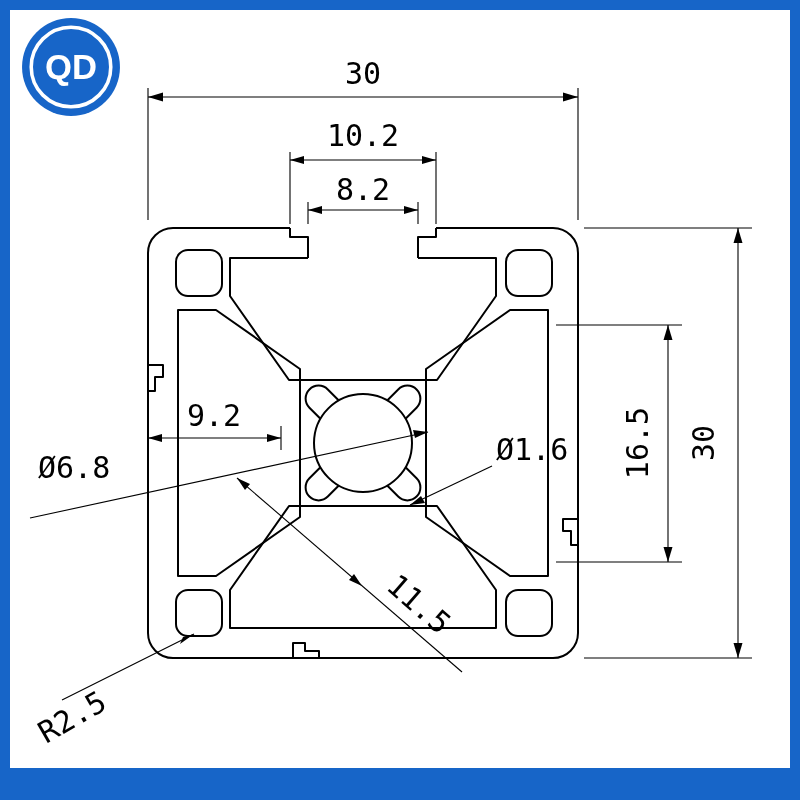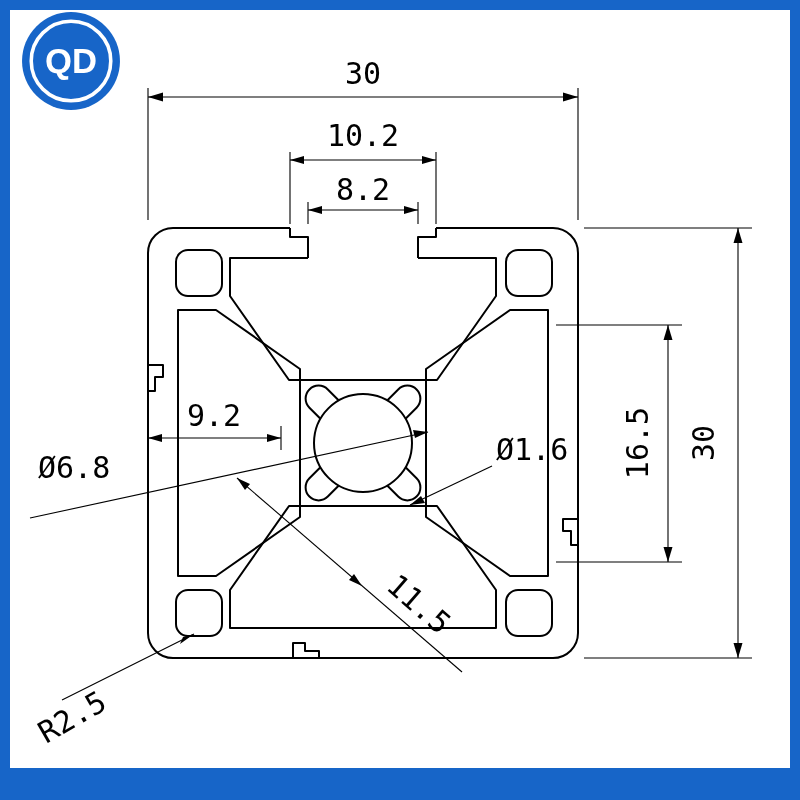--- a/index.html
+++ b/index.html
@@ -4,21 +4,21 @@
 <style>
   html,body{margin:0;padding:0;background:#fff;}
   body{width:800px;height:800px;font-family:"DejaVu Sans",sans-serif;}
   :root{--accent:#1765c8;--line:#000000;}
   .sheet{position:relative;width:800px;height:800px;background:#fff;overflow:hidden;}
   .drawing{position:absolute;left:0;top:0;width:800px;height:800px;}
   .border-overlay{
     position:absolute;inset:0;border:10px solid var(--accent);
     border-bottom-width:32px;pointer-events:none;box-sizing:border-box;
   }
-  .logo{position:absolute;left:20px;top:10px;width:102px;height:102px;}
+  .logo{position:absolute;left:20px;top:16px;width:102px;height:102px;}
   .logo svg{width:100%;height:100%;}
   .logo text{
     font-family:"Liberation Sans",sans-serif;font-weight:bold;
     fill:#ffffff;
   }
   svg .geo{stroke:var(--line);stroke-width:2;fill:none;stroke-linejoin:round;}
   svg .geo-fill{stroke:var(--line);stroke-width:2;fill:#ffffff;}
   svg .dim{stroke:var(--line);stroke-width:1.1;fill:none;}
   svg .arrow{fill:var(--line);stroke:none;}
   svg .dimtext{

